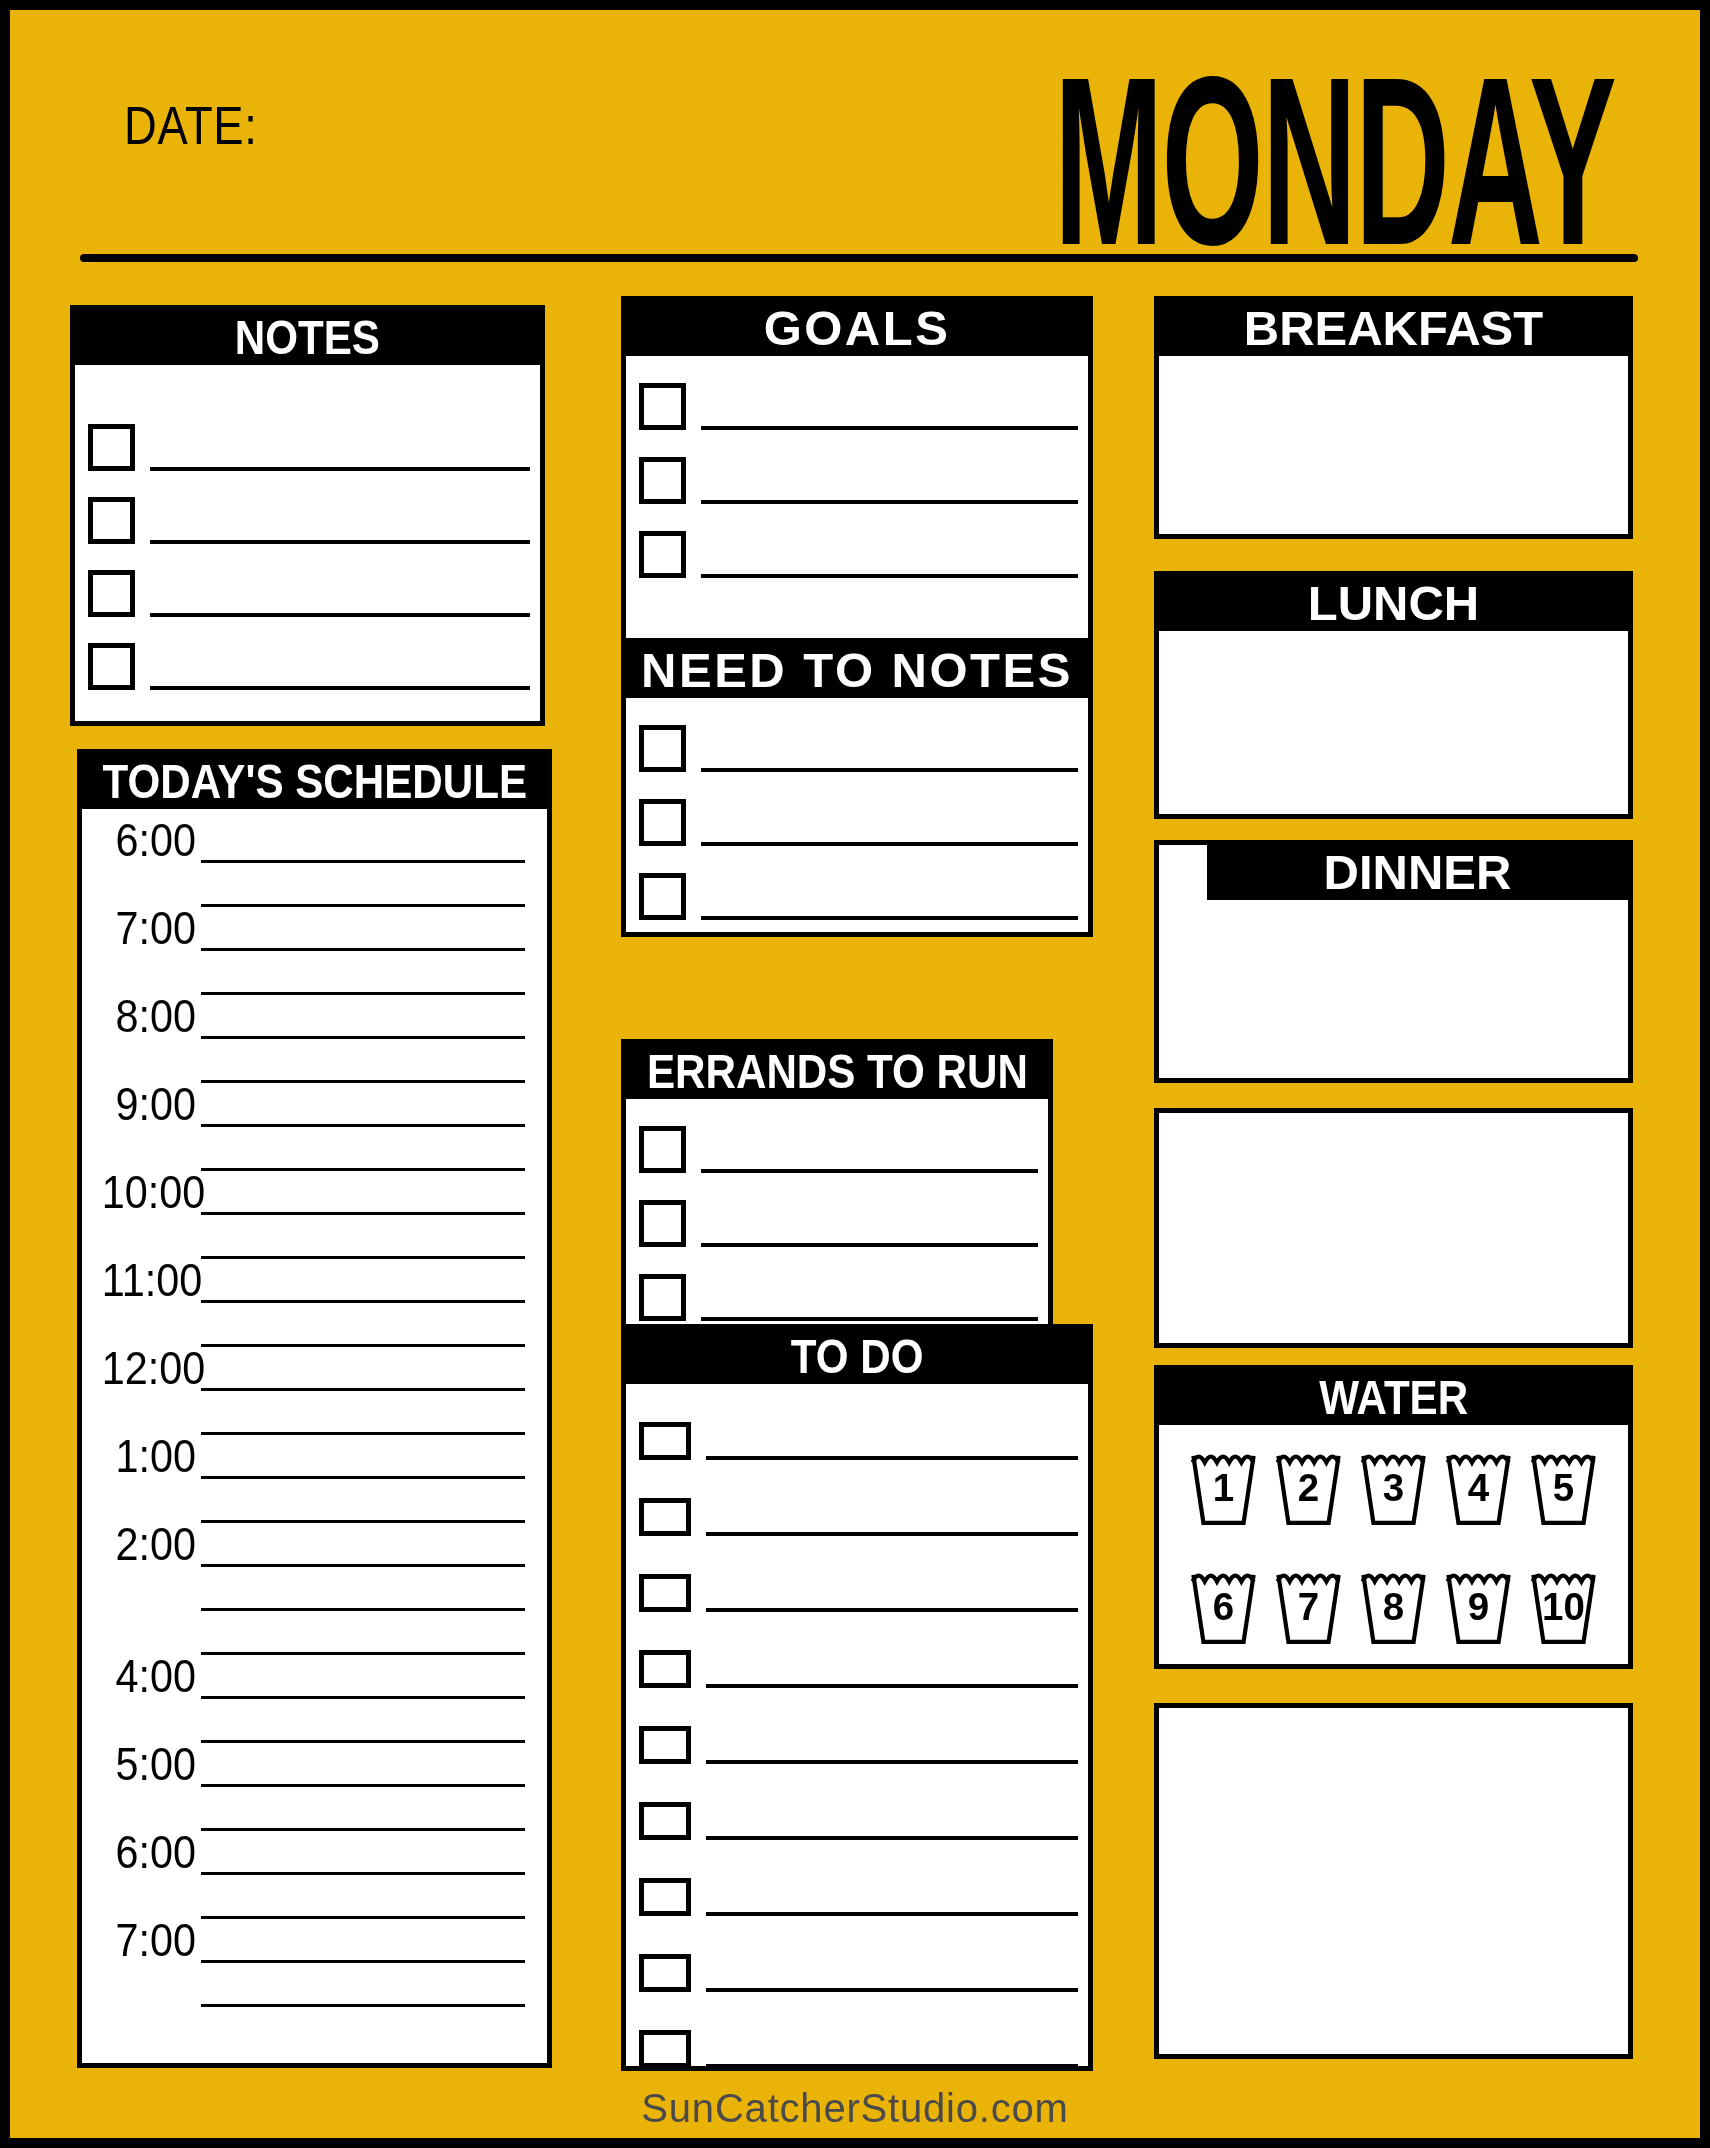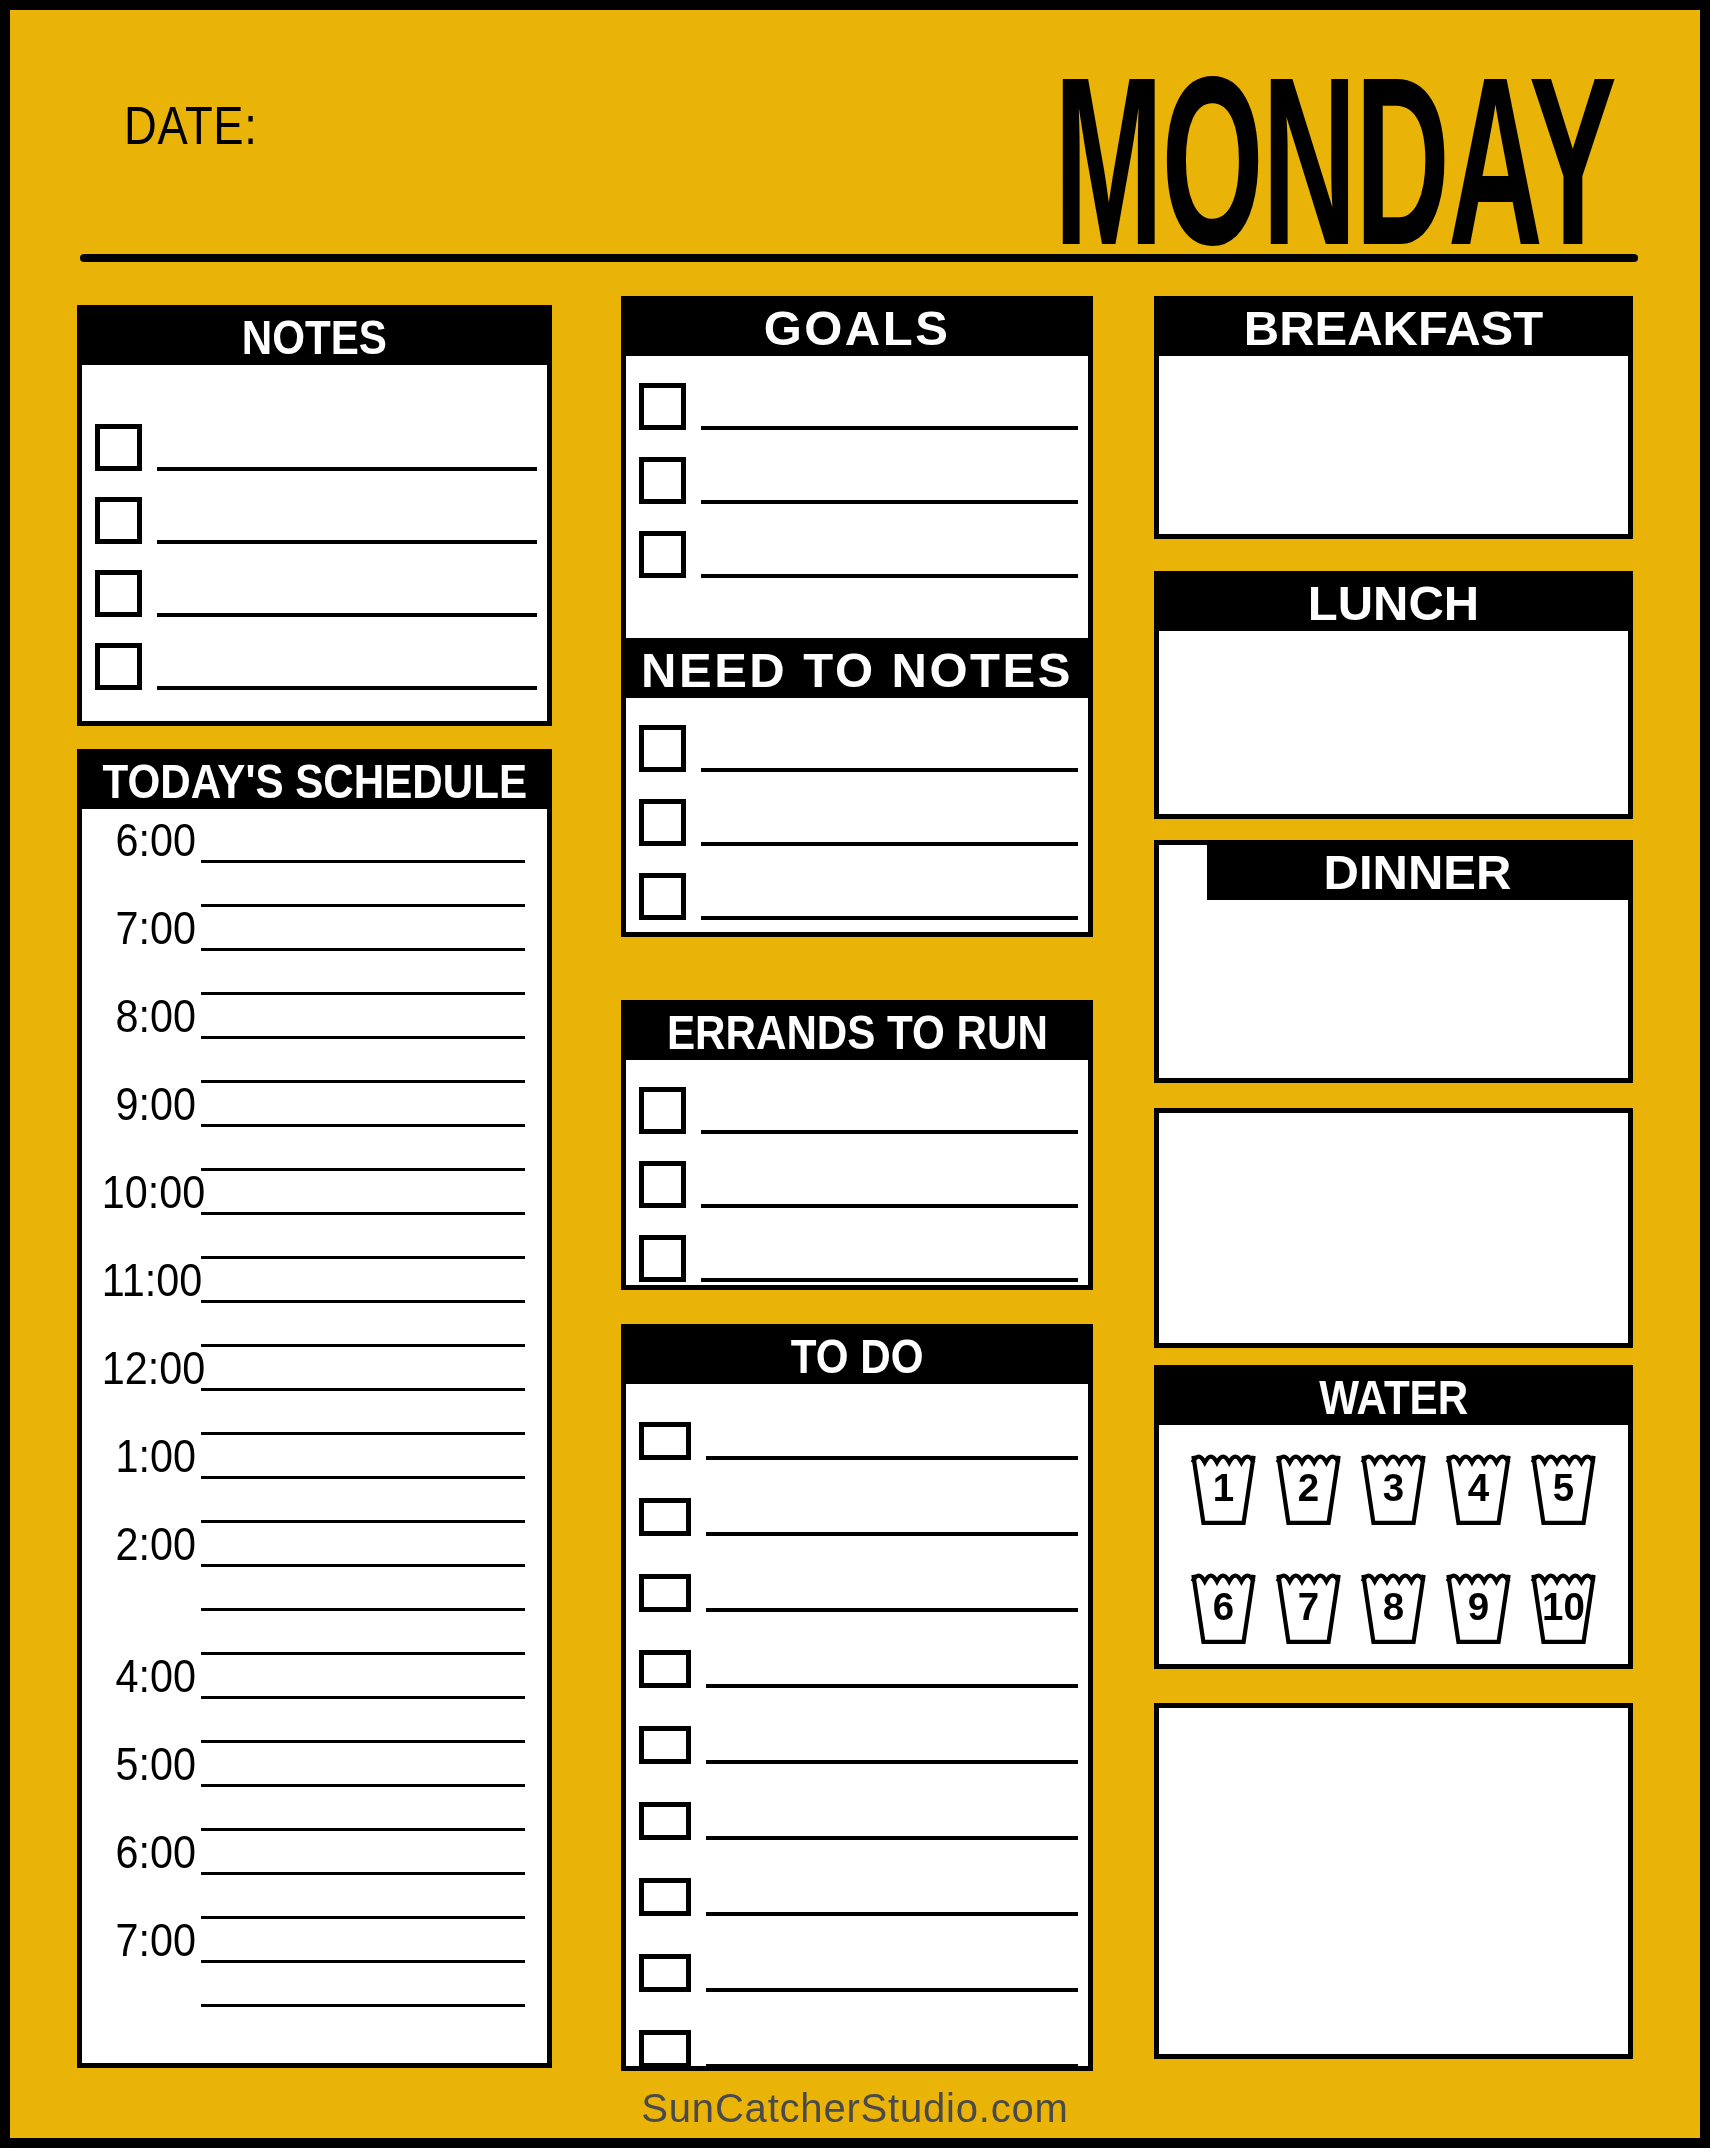--- a/index.html
+++ b/index.html
@@ -111,21 +111,21 @@
 </head>
 <body>
 
 <div class="page">
   <div class="frame"></div>
 
   <div class="date-label">DATE:</div>
   <div class="day-title">MONDAY</div>
   <div class="rule"></div>
 
-  <section class="panel hdr-cond" style="left:77px;top:305px;width:475px;height:421px;gap:21px;">
+  <section class="panel hdr-cond" style="left:70px;top:305px;width:475px;height:421px;gap:21px;">
     <div class="panel-header">
         <span class="hdr-text">NOTES</span>
       </div>
     <div class="panel-body notes-body">
         <div class="check-row">
           <span class="checkbox"></span>
           <span class="write-line"></span>
         </div>
         <div class="check-row">
           <span class="checkbox"></span>
@@ -291,21 +291,21 @@
           <span class="checkbox"></span>
           <span class="write-line"></span>
         </div>
         <div class="check-row">
           <span class="checkbox"></span>
           <span class="write-line"></span>
         </div>
       </div>
   </section>
 
-  <section class="panel hdr-cond" style="left:621px;top:1000px;width:472px;height:290px;">
+  <section class="panel hdr-cond" style="left:621px;top:1039px;width:432px;height:290px;">
     <div class="panel-header">
         <span class="hdr-text">ERRANDS TO RUN</span>
       </div>
     <div class="panel-body mid-body">
         <div class="check-row">
           <span class="checkbox"></span>
           <span class="write-line"></span>
         </div>
         <div class="check-row">
           <span class="checkbox"></span>

